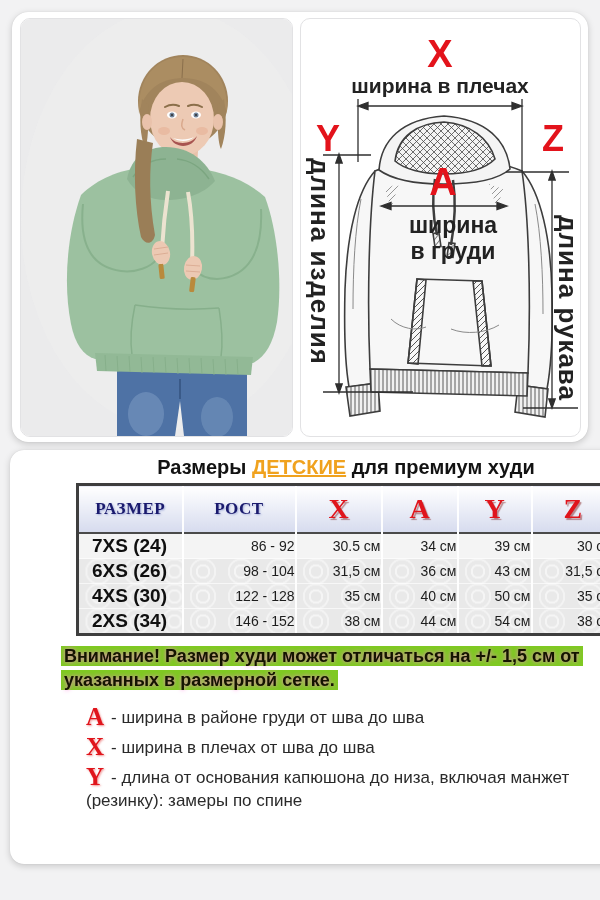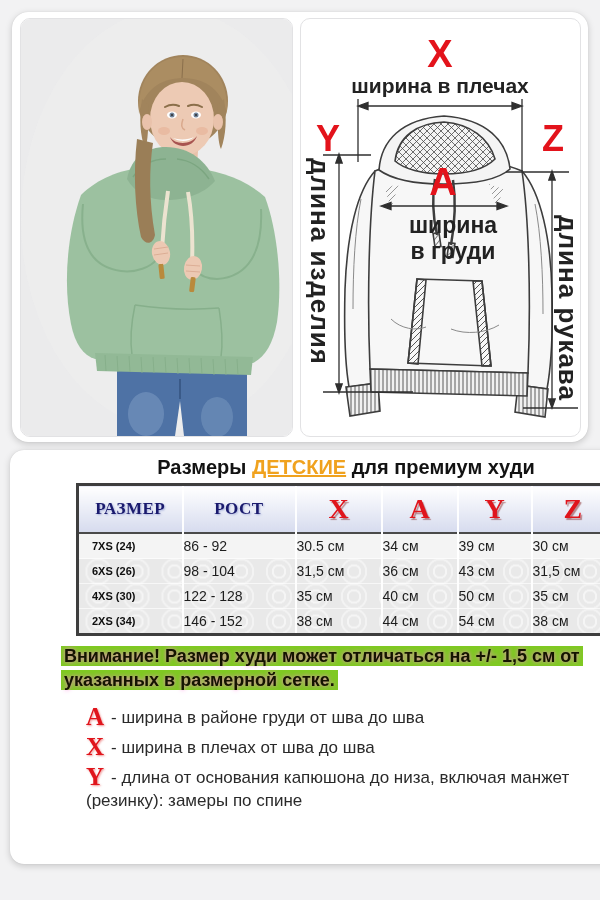--- a/index.html
+++ b/index.html
@@ -22,22 +22,22 @@
   .title .hl-orange{color:#f0a21e;text-decoration:underline;}
   table{margin:2px auto 0;border-collapse:collapse;table-layout:fixed;width:537px;
     border:3px solid #3e3e3e;}
   thead th{background:linear-gradient(#ffffff,#d6dbee);height:46px;padding:0;margin-top:32px;}
   thead tr{border-bottom:2px solid #4a4a4a;}
   th.size-h{font-family:"Liberation Serif",serif;font-weight:bold;font-size:17px;
     color:#1b1b6e;text-shadow:1px 1px 2px #a9b2dd;letter-spacing:.5px;}
   th.letter-h{font-family:"Liberation Serif",serif;font-weight:bold;font-size:28px;
     color:#e0151c;text-shadow:1.5px 1.5px 1px rgba(120,10,10,.45);}
   th + th, td + td{border-left:2px solid rgba(255,255,255,.92);}
-  tbody td{height:24px;font-size:14px;color:#1d1d1d;text-align:left;padding:0;}
-  tbody td:first-child{text-align:left;padding-left:13px;font-weight:bold;font-size:11px;color:#0f0f0f;}
+  tbody td{height:24px;font-size:14px;color:#1d1d1d;text-align:right;padding:0;}
+  tbody td:first-child{text-align:left;padding-left:13px;font-weight:bold;font-size:19px;color:#0f0f0f;}
   tbody tr + tr{border-top:1px solid rgba(255,255,255,.65);}
   tr.odd td{background:#f4f4f4;}
   tr.even td{background-color:#e9e9e9;
     background-image:radial-gradient(circle at 19px 12px, rgba(255,255,255,0) 5px,
       rgba(255,255,255,.55) 5.5px 7px, rgba(255,255,255,0) 7.5px 11px,
       rgba(255,255,255,.45) 11.5px 13px, rgba(255,255,255,0) 13.5px);
     background-size:38px 25px;}
   .note{margin:8px 6px 0 5px;font-weight:bold;font-size:18px;line-height:24px;}
   .note .hl-green{background:#7fc922;color:#141400;padding:0 3px;
     text-shadow:0 0 4px rgba(255,125,222,.9);}

